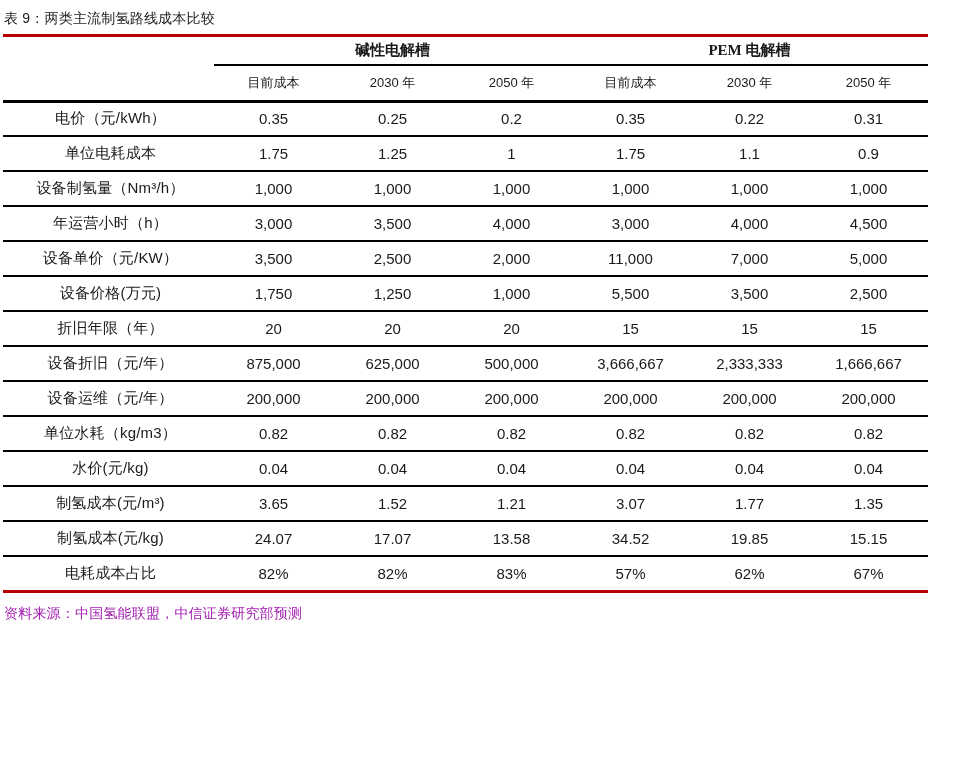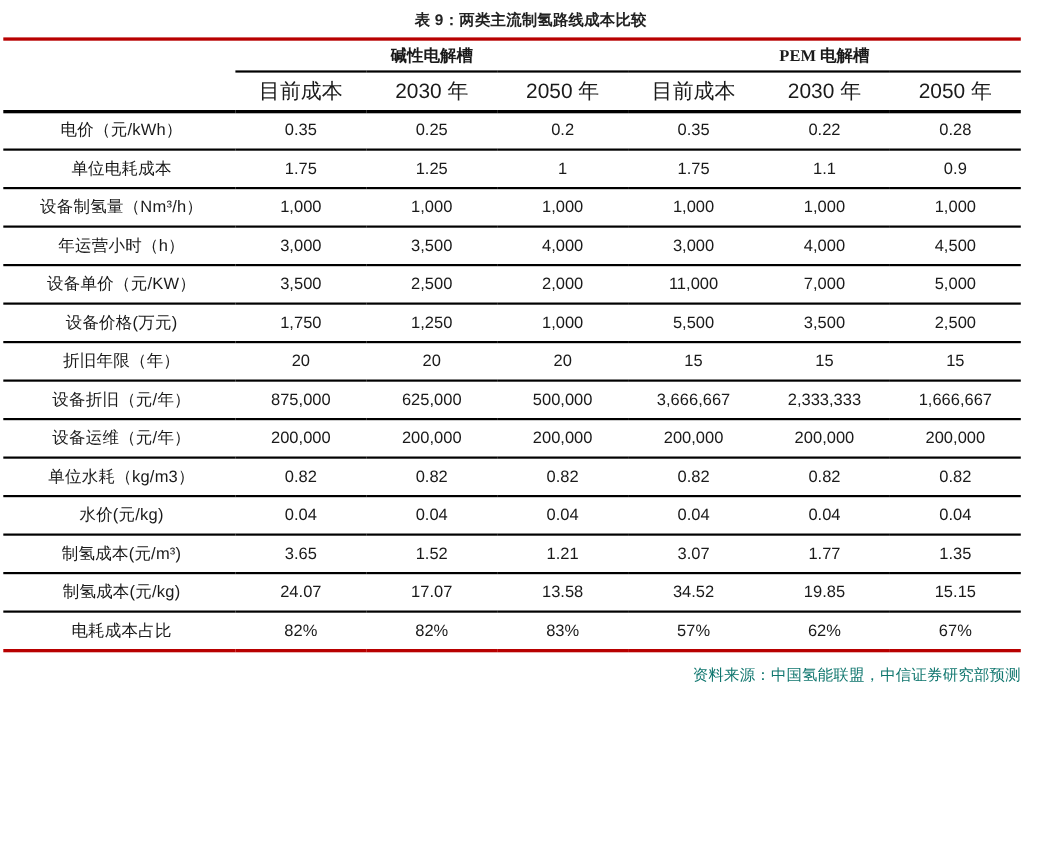--- a/index.html
+++ b/index.html
@@ -11,25 +11,24 @@
     height: 766px;
     font-family: "Liberation Sans", "DejaVu Sans", sans-serif;
     color: #1a1a1a;
   }
   .page {
     width: 961px;
     padding: 6px 0 0 3px;
   }
   .table-title {
     font-size: 14px;
-    font-weight: bold;
+    font-weight: normal;
     color: #222222;
     padding: 4px 0 6px 1px;
     letter-spacing: 0.2px;
-    text-align: center;
   }
   .red-rule-top {
     width: 925px;
     height: 3px;
     background: #b80000;
   }
   table.cost-table {
     width: 925px;
     border-collapse: collapse;
     table-layout: fixed;
@@ -52,21 +51,21 @@
     font-family: Liberation Serif, serif;
   }
   th.corner-blank {
     border-bottom: none;
   }
   tr.sub-header-row {
     border-bottom: 3px solid #000000;
   }
   th.sub-header {
     text-align: center;
-    font-size: 19px;
+    font-size: 13px;
     height: 36px;
     padding: 2px 0;
   }
   tbody tr {
     border-bottom: 2px solid #000000;
   }
   tbody tr:last-child {
     border-bottom: 3px solid #b80000;
   }
   tbody td {
@@ -79,24 +78,23 @@
     padding-left: 8px;
     letter-spacing: 0.2px;
   }
   td.cell-value {
     text-align: center;
   }
   .source-note {
     width: 925px;
     margin-top: 12px;
     font-size: 14px;
-    color: #0f766e;
+    color: #a21caf;
     padding-left: 1px;
     letter-spacing: 0.2px;
-    text-align: right;
   }
 </style>
 </head>
 <body>
 
 <div class="page">
 
   <div class="table-title">表 9：两类主流制氢路线成本比较</div>
 
   <div class="red-rule-top"></div>
@@ -128,21 +126,21 @@
       </tr>
     </thead>
     <tbody>
         <tr>
           <td class="row-label">电价（元/kWh）</td>
           <td class="cell-value">0.35</td>
           <td class="cell-value">0.25</td>
           <td class="cell-value">0.2</td>
           <td class="cell-value">0.35</td>
           <td class="cell-value">0.22</td>
-          <td class="cell-value">0.28</td>
+          <td class="cell-value">0.31</td>
         </tr>
         <tr>
           <td class="row-label">单位电耗成本</td>
           <td class="cell-value">1.75</td>
           <td class="cell-value">1.25</td>
           <td class="cell-value">1</td>
           <td class="cell-value">1.75</td>
           <td class="cell-value">1.1</td>
           <td class="cell-value">0.9</td>
         </tr>

